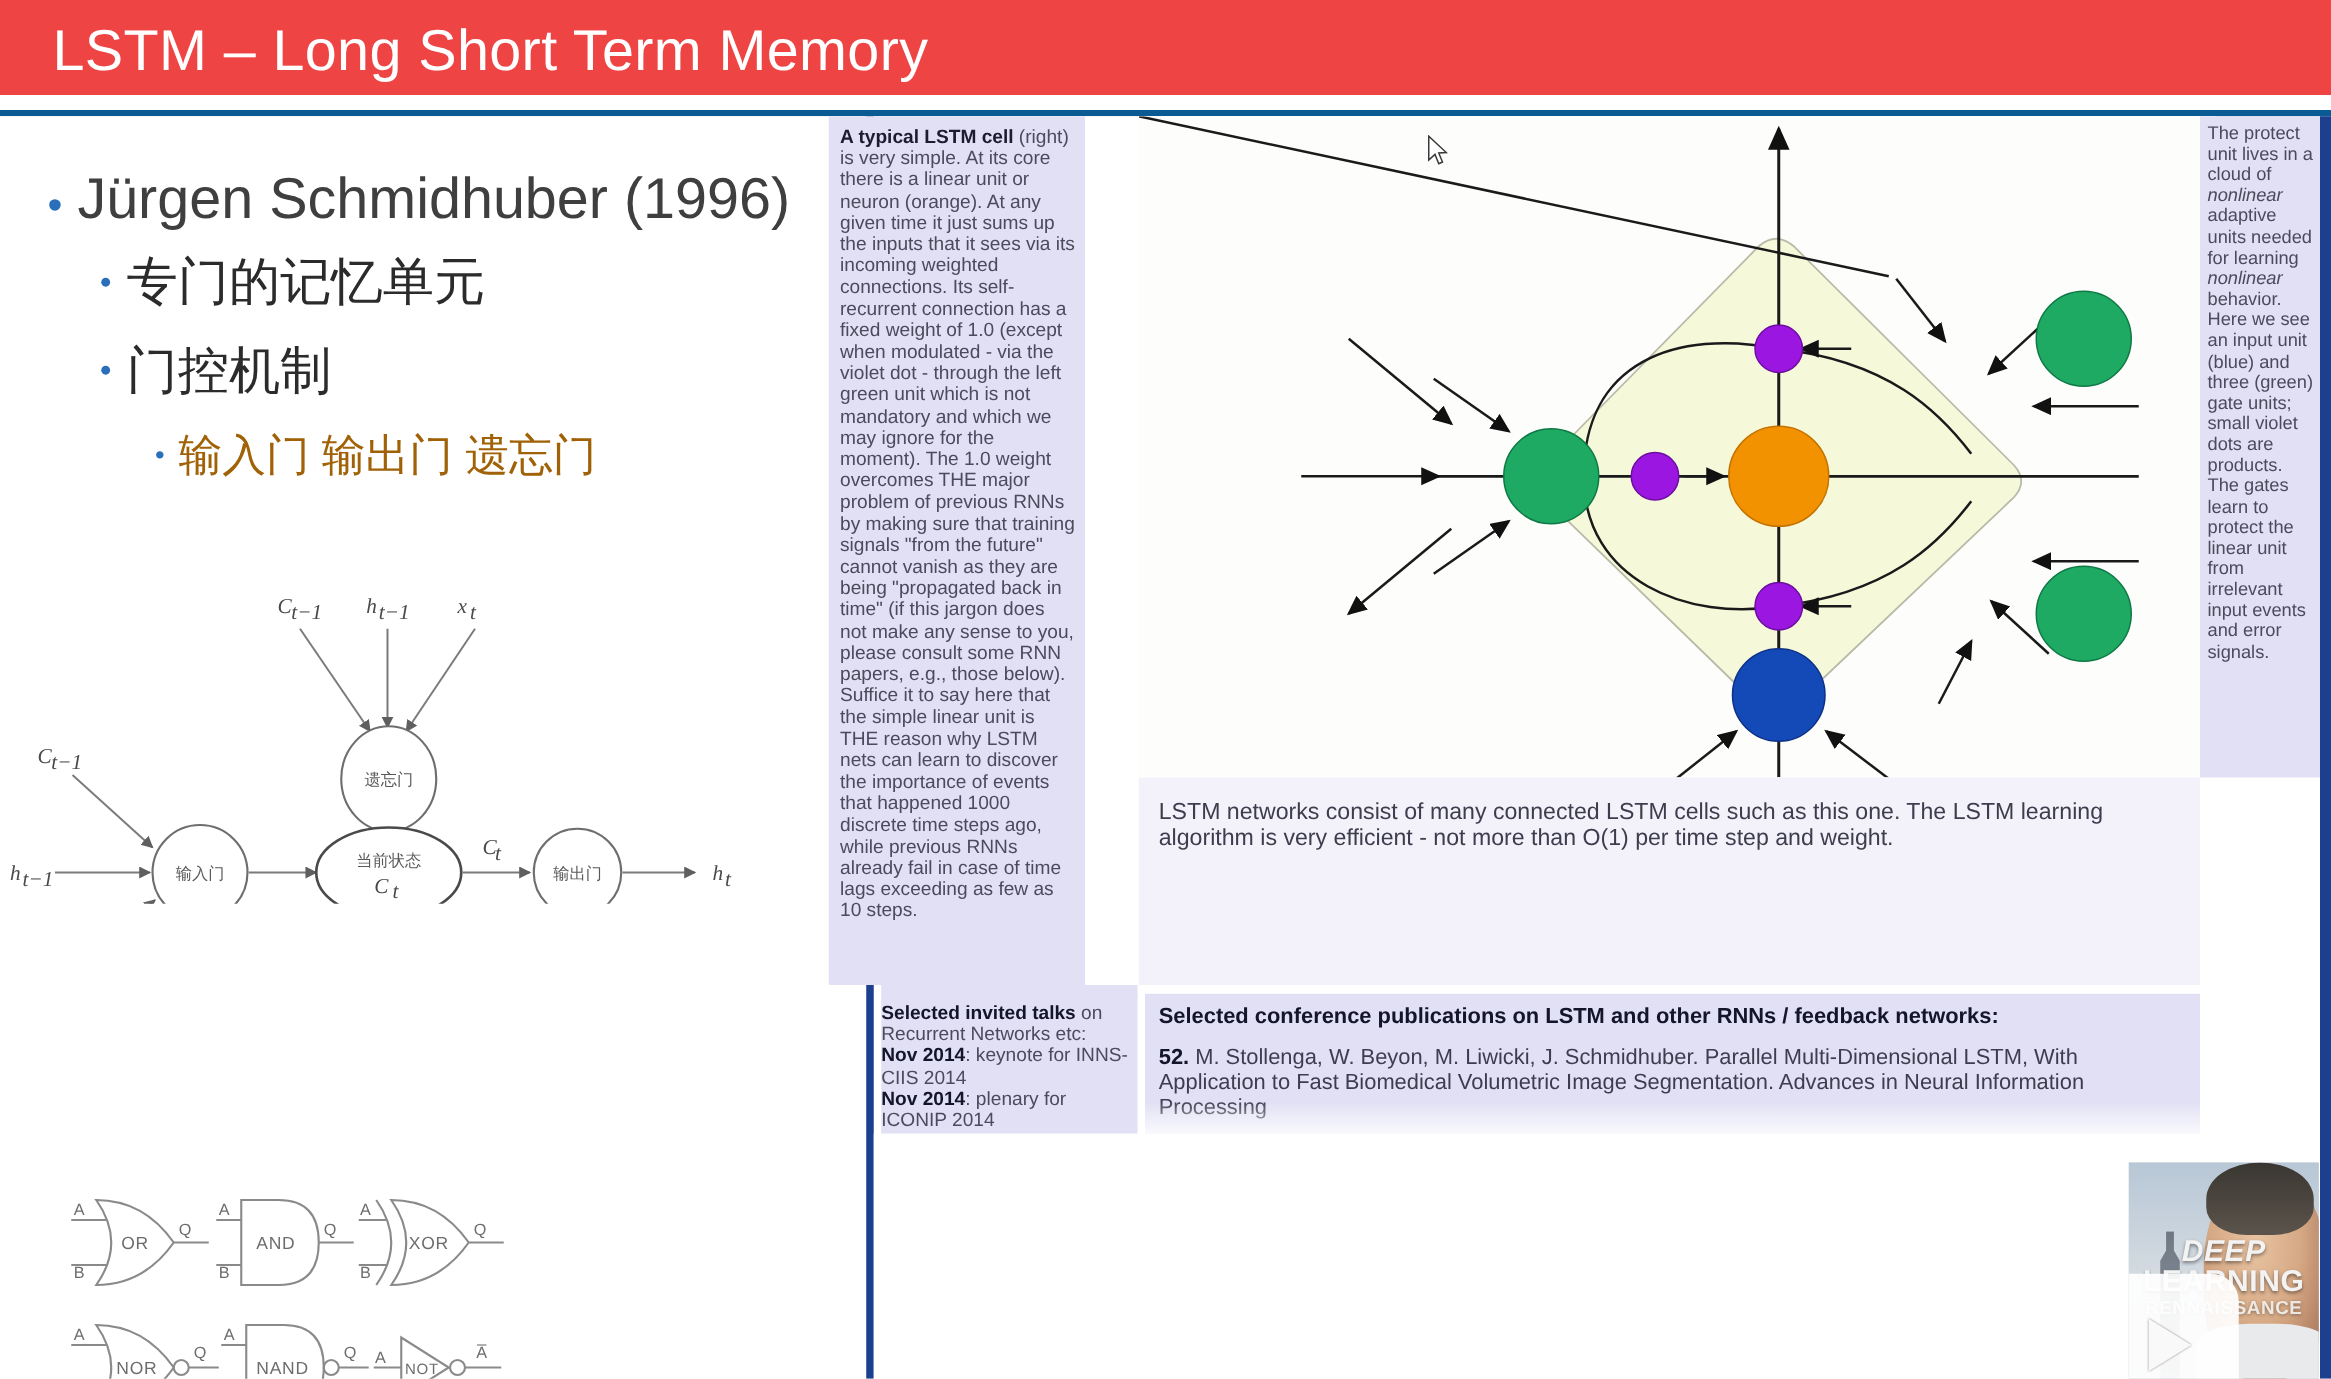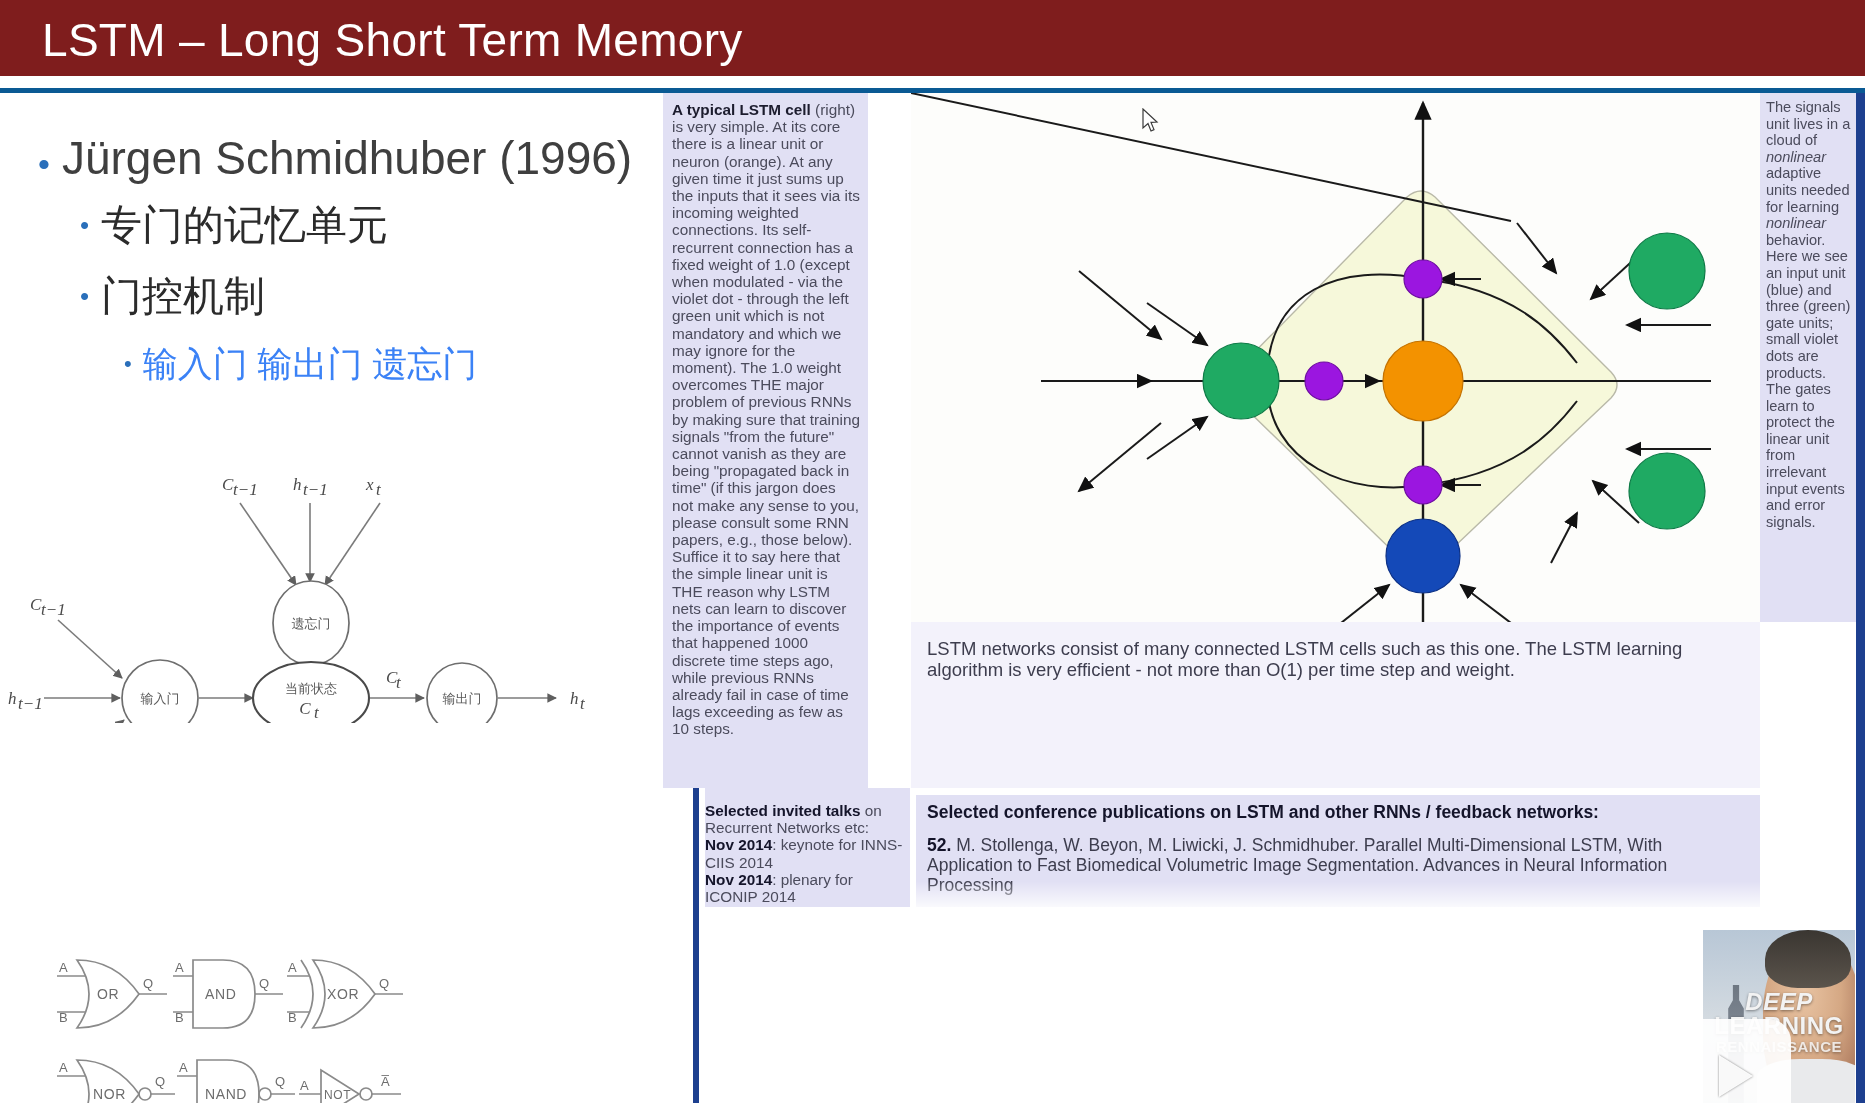--- a/index.html
+++ b/index.html
@@ -8,21 +8,21 @@
     width:1865px; height:1103px;
     background:#ffffff;
     font-family:"Liberation Sans", sans-serif;
     overflow:hidden;
     position:relative;
   }
 
   
   #title-bar {
     position:absolute; left:0; top:0; width:1865px; height:76px;
-    background:#7f1d1d;
+    background:#ef4444;
   }
   #title-bar .title-text {
     position:absolute; left:42px; top:13px;
     font-size:46px; font-weight:400; color:#ffffff;
     letter-spacing:0.3px; white-space:nowrap;
   }
   #title-underline {
     position:absolute; left:0; top:88px; width:1865px; height:5px;
     background:#0a5a94;
   }
@@ -39,21 +39,21 @@
   .bullet-l1 .bullet-label { font-size:46px; color:#3f3f3f; font-weight:300; white-space:nowrap; }
 
   .bullet-l2 { left:80px; }
   .bullet-l2 .bullet-dot { font-size:26px; margin-right:12px; margin-top:14px; }
   .bullet-l2 .bullet-label { font-size:41px; color:#2b2b2b; font-weight:500; white-space:nowrap;text-align:right; }
   #bullet-memory-unit { top:105px; }
   #bullet-gating { top:176px; }
 
   .bullet-l3 { left:124px; top:248px; }
   .bullet-l3 .bullet-dot { font-size:22px; margin-right:11px; margin-top:12px; }
-  .bullet-l3 .bullet-label { font-size:35px; color:#3b82f6; font-weight:500; white-space:nowrap; }
+  .bullet-l3 .bullet-label { font-size:35px; color:#a16207; font-weight:500; white-space:nowrap; }
 
   
   #lstm-flow-diagram { position:absolute; left:0px; top:285px; width:660px; height:345px; }
   #lstm-flow-diagram svg { display:block; }
   .node-label { font-family:"Liberation Sans", sans-serif; font-size:13px; fill:#5a5a5a; }
   .math-label { font-family:"Liberation Serif", serif; font-style:italic; font-size:17px; fill:#4a4a4a; }
   .flow-line { stroke:#7b7b7b; stroke-width:1.6px; fill:none; }
   .flow-ellipse { stroke:#6e6e6e; stroke-width:1.7px; fill:#ffffff; }
 
   
@@ -351,21 +351,21 @@
 
 <div class="lav-box" id="left-text-col">
   <div class="col-body">
     <span class="lead">A typical LSTM cell</span><span> (right) is very simple. At its core there is a linear unit or neuron (orange). At any given time it just sums up the inputs that it sees via its incoming weighted connections. Its self- recurrent connection has a fixed weight of 1.0 (except when modulated - via the violet dot - through the left green unit which is not mandatory and which we may ignore for the moment). The 1.0 weight overcomes THE major problem of previous RNNs by making sure that training signals "from the future" cannot vanish as they are being "propagated back in time" (if this jargon does not make any sense to you, please consult some RNN papers, e.g., those below). Suffice it to say here that the simple linear unit is THE reason why LSTM nets can learn to discover the importance of events that happened 1000 discrete time steps ago, while previous RNNs already fail in case of time lags exceeding as few as 10 steps.</span>
   </div>
 </div>
 <div class="lav-box" id="left-lower-filler"></div>
 
 <div class="lav-box" id="right-text-col">
   <div class="col-body">
-    <span>The signals unit lives in a cloud of </span><span class="ital">nonlinear</span><span> adaptive units needed for learning </span><span class="ital">nonlinear</span><span> behavior. Here we see an input unit (blue) and three (green) gate units; small violet dots are products. The gates learn to protect the linear unit from irrelevant input events and error signals.</span>
+    <span>The protect unit lives in a cloud of </span><span class="ital">nonlinear</span><span> adaptive units needed for learning </span><span class="ital">nonlinear</span><span> behavior. Here we see an input unit (blue) and three (green) gate units; small violet dots are products. The gates learn to protect the linear unit from irrelevant input events and error signals.</span>
   </div>
 </div>
 
 <div id="diagram-stage">
   <svg width="849" height="529" viewBox="0 0 849 529">
     <defs>
       <marker id="bah" markerWidth="9" markerHeight="9" refX="7" refY="3.6" orient="auto">
         <path d="M0,0 L8,3.6 L0,7.2 z" fill="#111111"></path>
       </marker>
     </defs>

